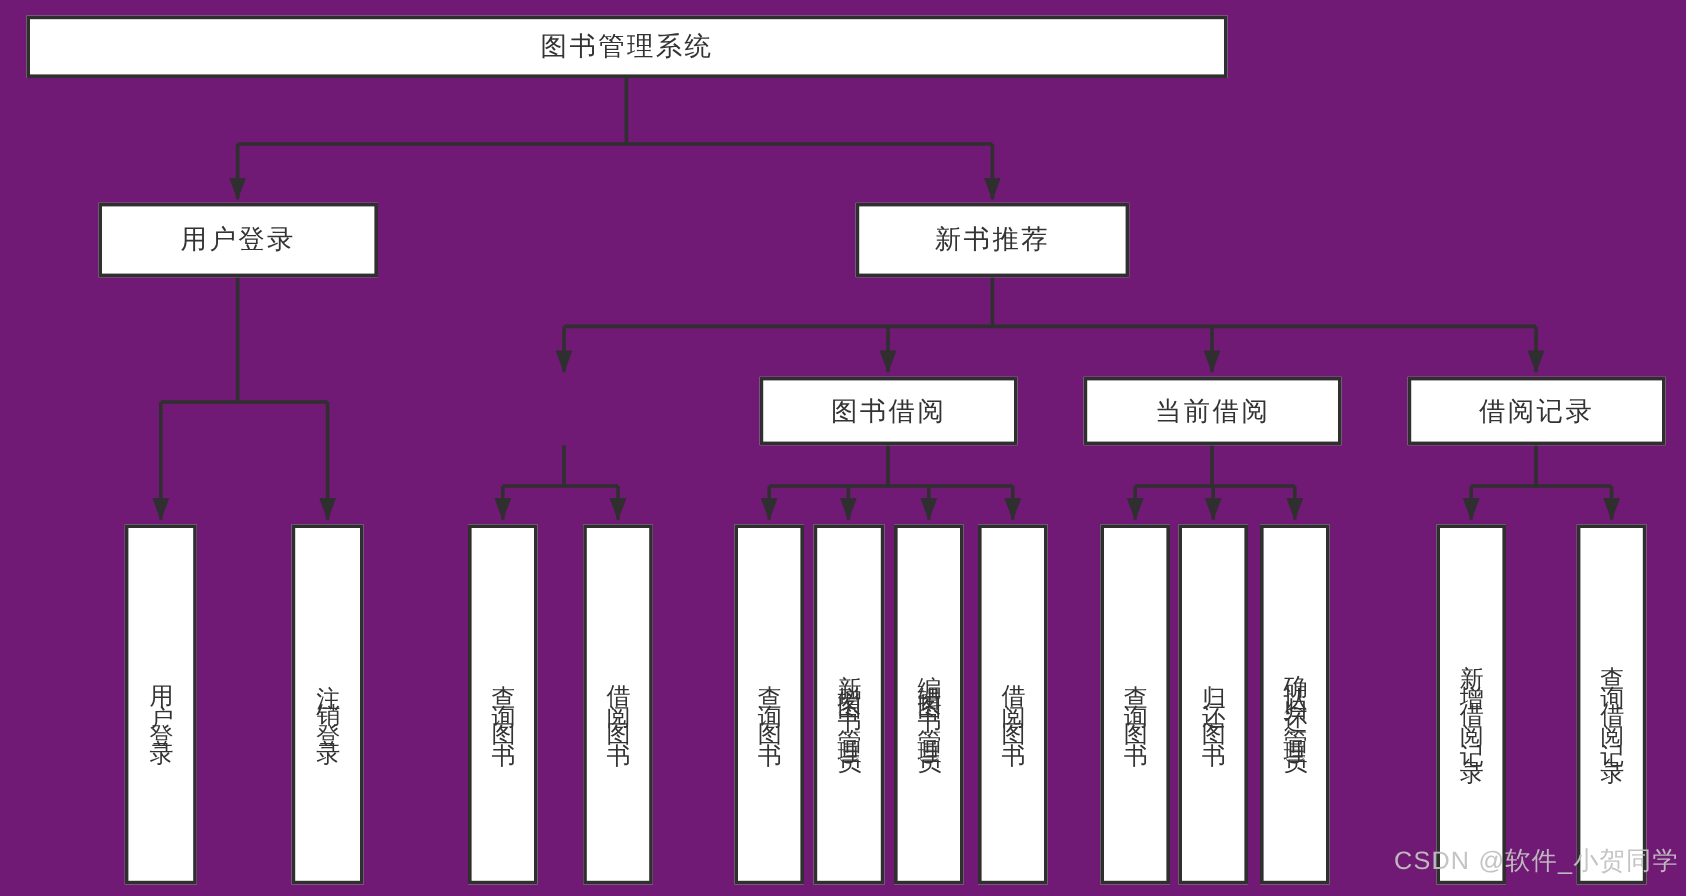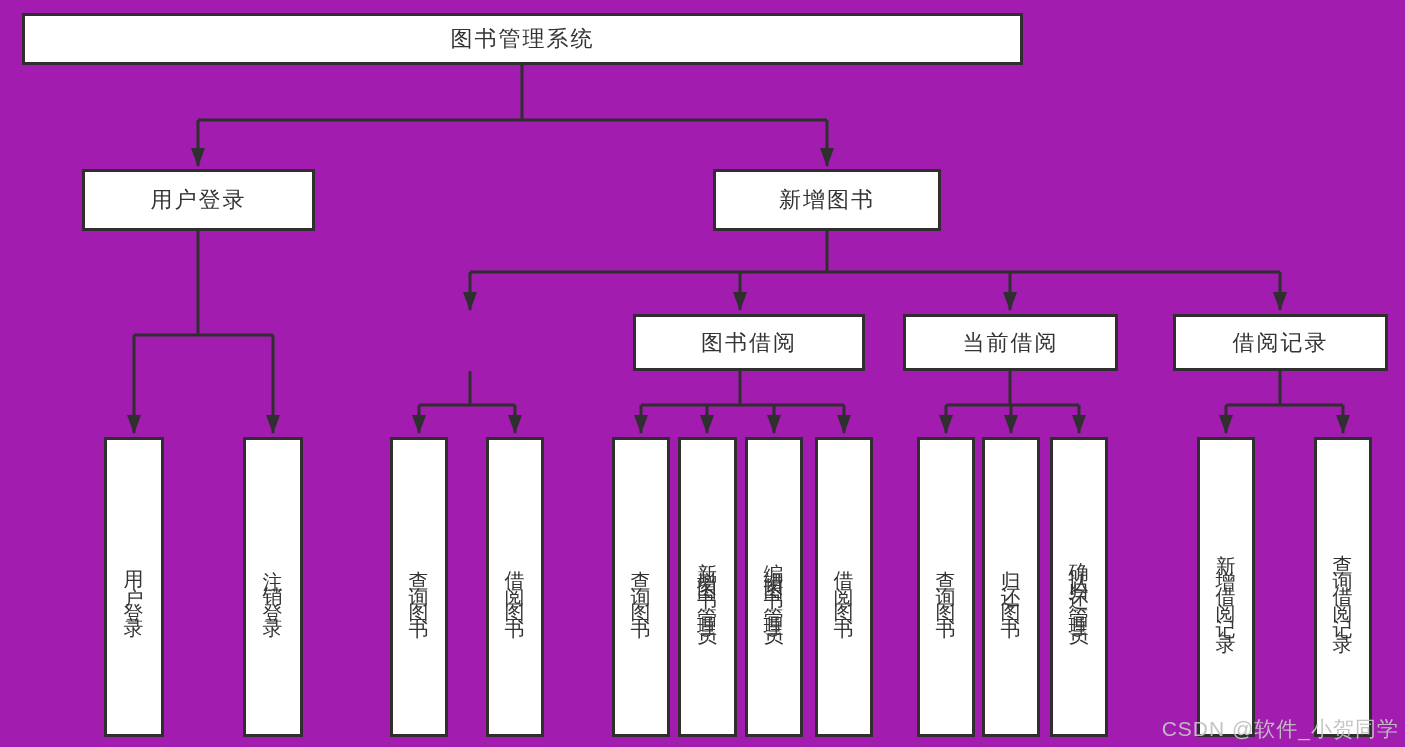--- a/index.html
+++ b/index.html
@@ -1,19 +1,19 @@
 <!DOCTYPE html>
 <html><head>
 <meta charset="utf-8">
 <style>
   html,body{margin:0;padding:0;background:#ffffff;}
   #stage{
     position:relative;
     width:1405px;height:747px;
-    background:#a21caf;
+    background:#701a75;
     font-family:"Liberation Sans","DejaVu Sans",sans-serif;
     overflow:hidden;
   }
   #wires{position:absolute;left:0;top:0;}
   .box{
     position:absolute;
     box-sizing:border-box;
     border:3px solid #2f2f2f;
     background:#ffffff;
     display:flex;align-items:center;justify-content:center;
@@ -22,21 +22,21 @@
   .h .label{font-size:22px;letter-spacing:2px;white-space:nowrap;}
   .v .label{
     writing-mode:vertical-rl;
     text-orientation:mixed;
     font-size:20px;line-height:1;
     letter-spacing:16px;
     white-space:nowrap;
   }
   .v.dense .label{letter-spacing:9px;}
   .watermark{
-    position:absolute;right:6px;bottom:4px;
+    position:absolute;right:6px;bottom:16px;
     font-size:21px;color:rgba(193,193,193,0.95);
     letter-spacing:1px;z-index:5;white-space:nowrap;
   }
 </style>
 </head>
 <body>
 
 <div id="stage">
 
   <svg id="wires" width="1405" height="747" viewBox="0 0 1405 747">
@@ -79,24 +79,24 @@
   </svg>
 
   <div class="box h" style="left:22px;top:13px;width:1001px;height:52px">
     <span class="label">图书管理系统</span>
   </div>
 
   <div class="box h" style="left:82px;top:169px;width:233px;height:62px">
     <span class="label">用户登录</span>
   </div>
   <div class="box h" style="left:713px;top:169px;width:228px;height:62px">
-    <span class="label">新增图书</span>
+    <span class="label">新书推荐</span>
   </div>
 
-  <div class="box h" style="left:633px;top:314px;width:232px;height:57px">
+  <div class="box h" style="left:633px;top:314px;width:215px;height:57px">
     <span class="label">图书借阅</span>
   </div>
   <div class="box h" style="left:1173px;top:314px;width:215px;height:57px">
     <span class="label">借阅记录</span>
   </div>
   <div class="box h" style="left:903px;top:314px;width:215px;height:57px">
     <span class="label">当前借阅</span>
   </div>
 
   <div class="box v" style="left:104px;top:437px;width:60px;height:300px">

